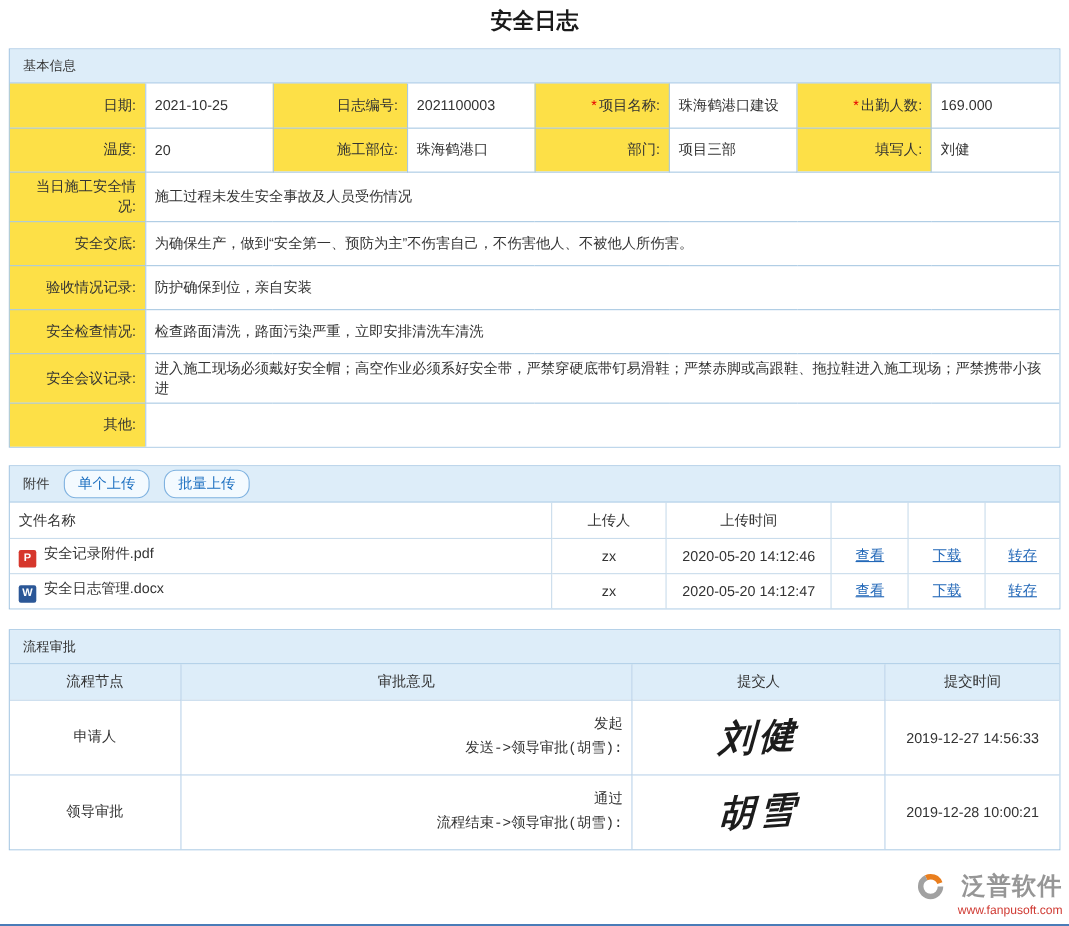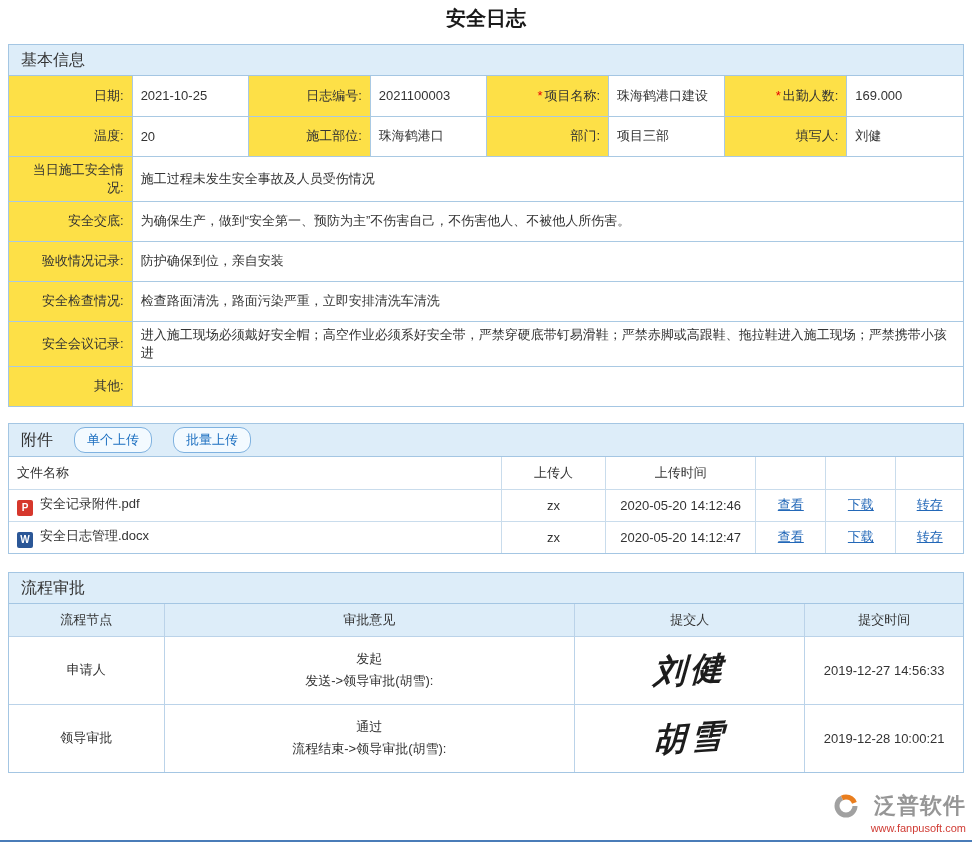--- a/index.html
+++ b/index.html
@@ -11,21 +11,21 @@
   }
   .page-title {
     text-align: center; font-size: 20px; font-weight: bold; color: #1a1a1a;
     padding: 5px 0 12px 0;
   }
   .panel { margin: 0 8px 16px 8px; border: 1px solid #A4C6E3; background:#fff; }
   .panel-head {
     min-height: 31px; background: #DDEDF9; border-bottom: 1px solid #A4C6E3;
     display: flex; align-items: center; padding: 3px 12px; gap: 14px;
   }
-  .panel-head .ph-title { font-size: 16px; color:#333; }
+  .panel-head .ph-title { font-size: 12px; color:#333; }
 
   table.grid { width: 100%; border-collapse: collapse; border-style: hidden; table-layout: fixed; }
   table.grid td { border: 1px solid #A9C9E3; padding: 4px 8px; font-size: 13px; }
   table.grid td.lbl { background: #fde047; text-align: right; height: 40px; color:#333; }
   table.grid td.val { background: #fff; text-align: left; color:#333; }
   .req { color: #E60000; margin-right: 2px; }
 
   
   table.attach { width: 100%; border-collapse: collapse; border-style: hidden; table-layout: fixed; }
   table.attach td { border: 1px solid #C9DCEC; height: 32px; padding: 2px 8px; background:#fff; }
@@ -44,21 +44,21 @@
   .btn {
     display: inline-block; padding: 4px 12px; border: 1px solid #7FB2E0; border-radius: 11px;
     background: #F3FAFF; color: #1C6FC0; font-size: 13px; cursor: pointer; line-height: 16px;
   }
 
   
   table.appr { width: 100%; border-collapse: collapse; border-style: hidden; table-layout: fixed; }
   table.appr td { border: 1px solid #BBD3E9; background: #fff; padding: 4px 8px; }
   table.appr tr.thead td { background: #DDEDF9; text-align: center; height: 32px; }
   table.appr td.node { text-align: center; height: 68px; }
-  table.appr td.opinion { text-align: center; line-height: 22px; }
+  table.appr td.opinion { text-align: right; line-height: 22px; font-family: Liberation Mono, monospace; }
   table.appr td.sig { text-align: center; }
   table.appr td.time { text-align: center; }
   .signature {
     display: inline-block; font-family: "DejaVu Serif", "Liberation Serif", serif;
     font-style: italic; font-weight: bold; font-size: 33px; color: #1c1c1c;
     transform: rotate(-4deg) skewX(-6deg); letter-spacing: 4px;
   }
 
   
   .watermark { position: absolute; right: 6px; top: 791px; text-align: right; opacity: 0.92; }
@@ -131,21 +131,21 @@
     </tr>
     <tr>
       <td class="lbl"><span>其他:</span></td>
       <td class="val" colspan="7"><span></span></td>
     </tr>
   </tbody>
     </table>
 </div>
 
 <div class="panel" style="margin-bottom:18px;">
-  <div class="panel-head" style="gap:21px;">
+  <div class="panel-head" style="gap:13px;">
     <span class="ph-title">附件</span>
     <span class="btn">单个上传</span>
     <span class="btn">批量上传</span>
   </div>
   <table class="attach">
     <colgroup>
       <col style="width:492px">
         <col style="width:104px">
         <col style="width:150px">
       <col style="width:70px">

